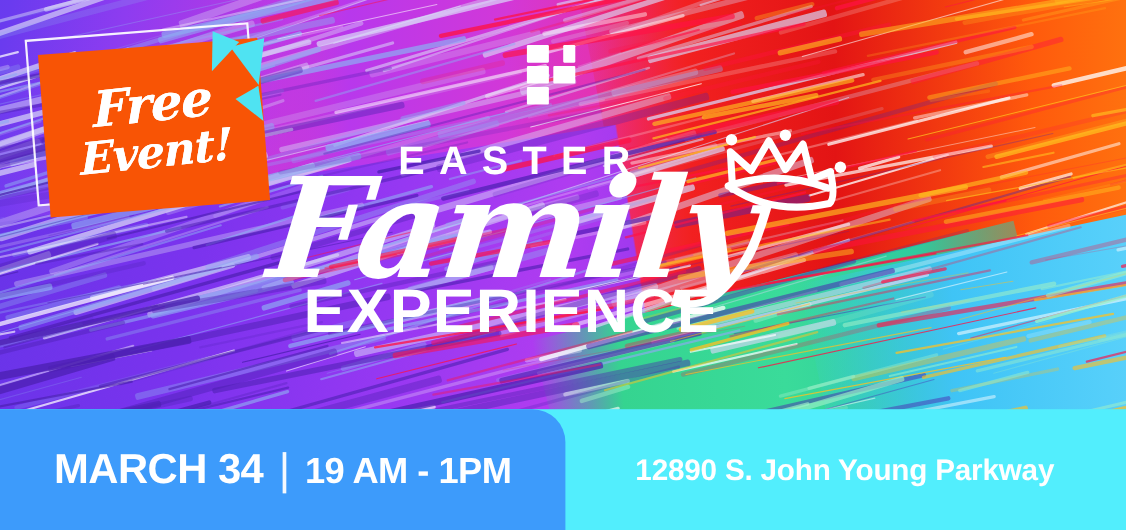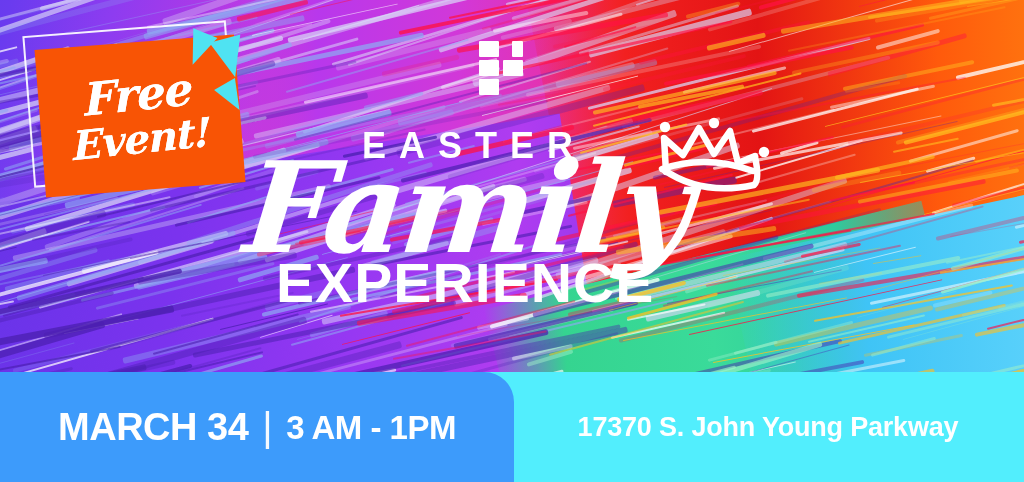--- a/index.html
+++ b/index.html
@@ -800,24 +800,24 @@
         <path d="M8 55 Q52 40 99 57"></path>
         <path d="M10 56 Q48 82 100 71 Q106 66 101 43"></path>
       </g>
       <circle cx="11" cy="13" r="5.2" fill="#ffffff"></circle>
       <circle cx="60" cy="9" r="5.2" fill="#ffffff"></circle>
       <circle cx="110" cy="38" r="5.2" fill="#ffffff"></circle>
     </svg>
   </div>
 
   <div class="bar-right">
-    <div class="br-1">17370 S. John Young Parkway</div>
+    <div class="br-1">12890 S. John Young Parkway</div>
   </div>
 
   <div class="bar-left">
     <div class="bl-1">
       <span>MARCH 34</span>
       <span class="pipe">|</span>
-      <span class="time">3 AM - 1PM</span>
+      <span class="time">19 AM - 1PM</span>
     </div>
   </div>
 
 </div>
 
 </body></html>

